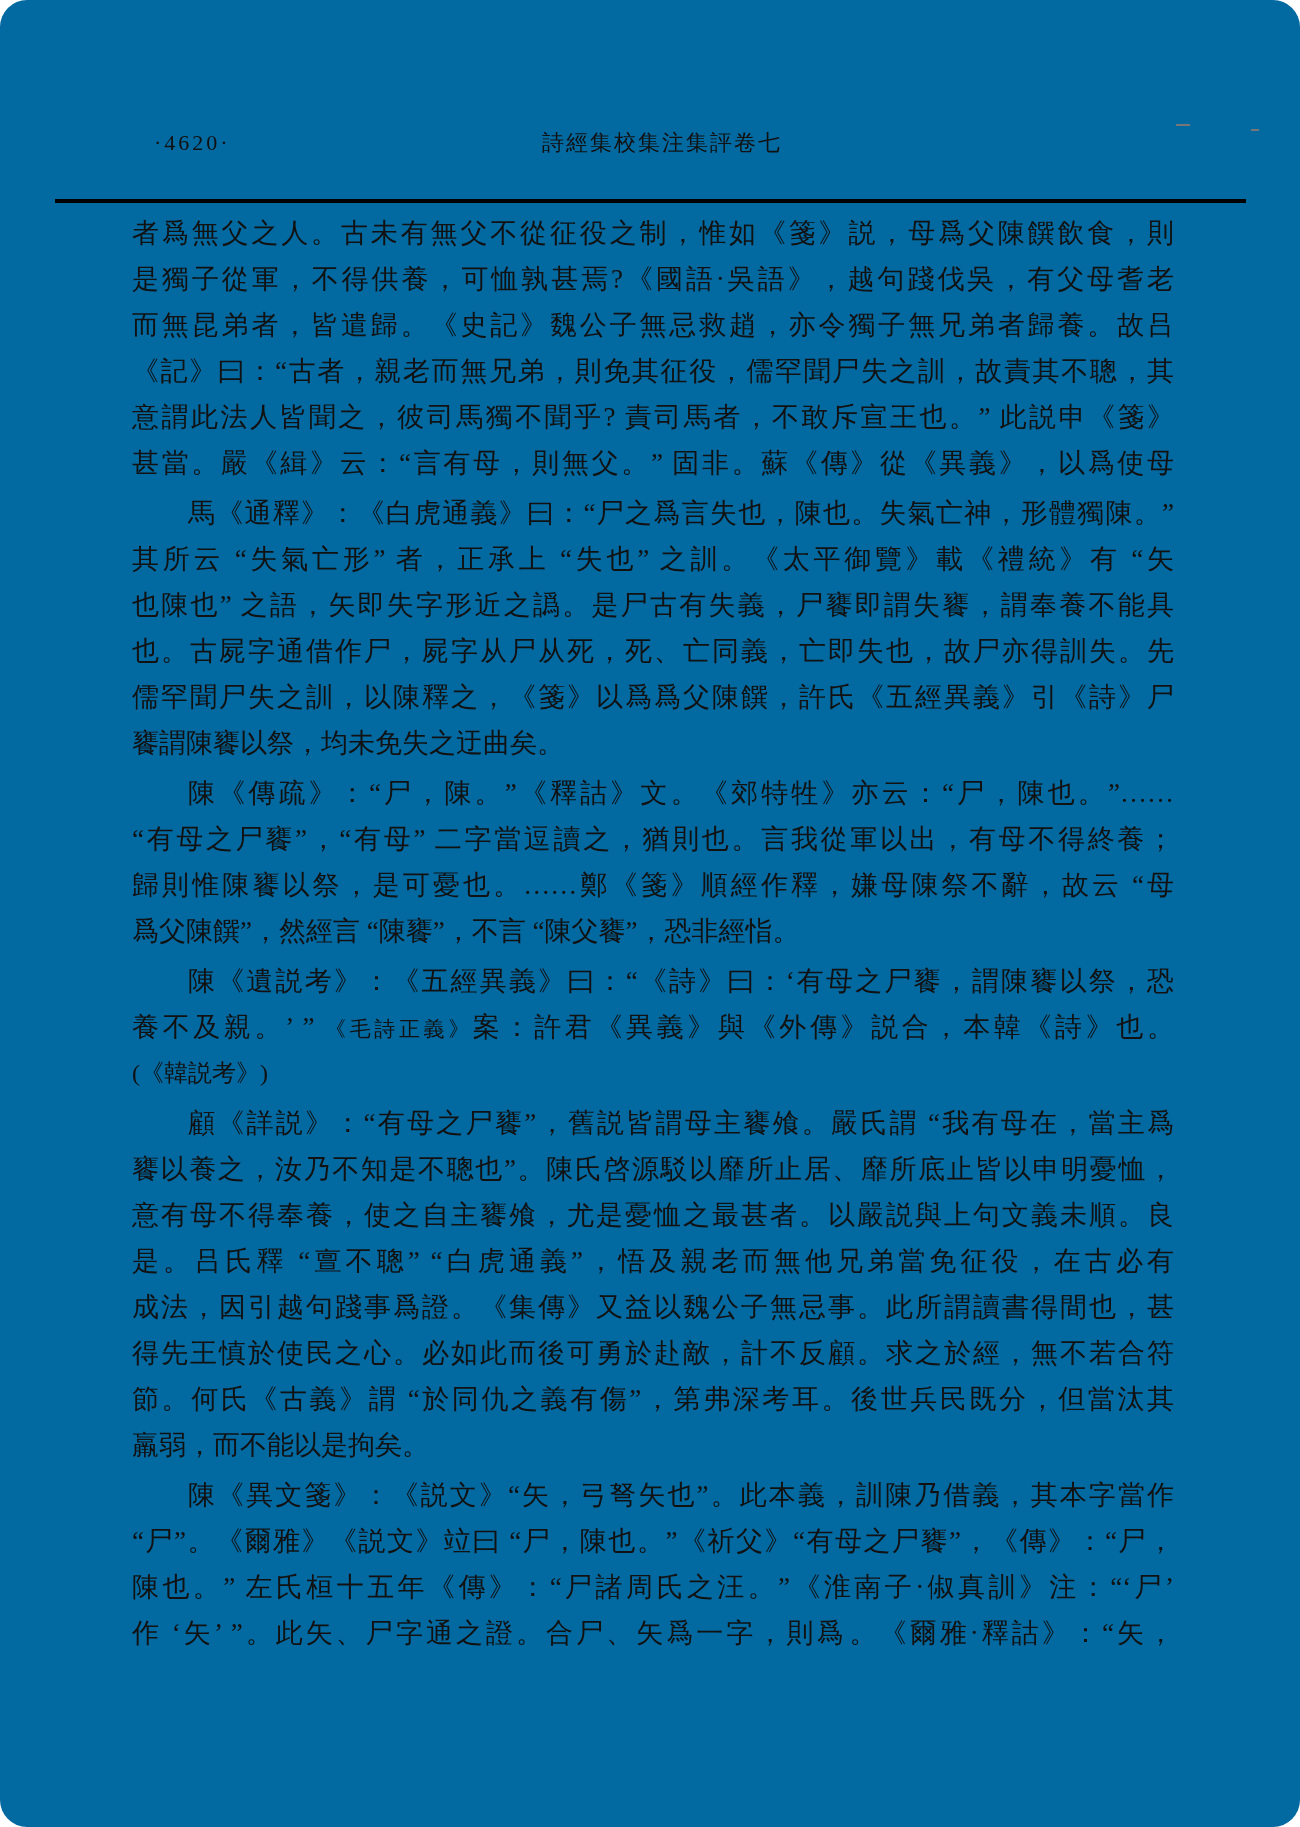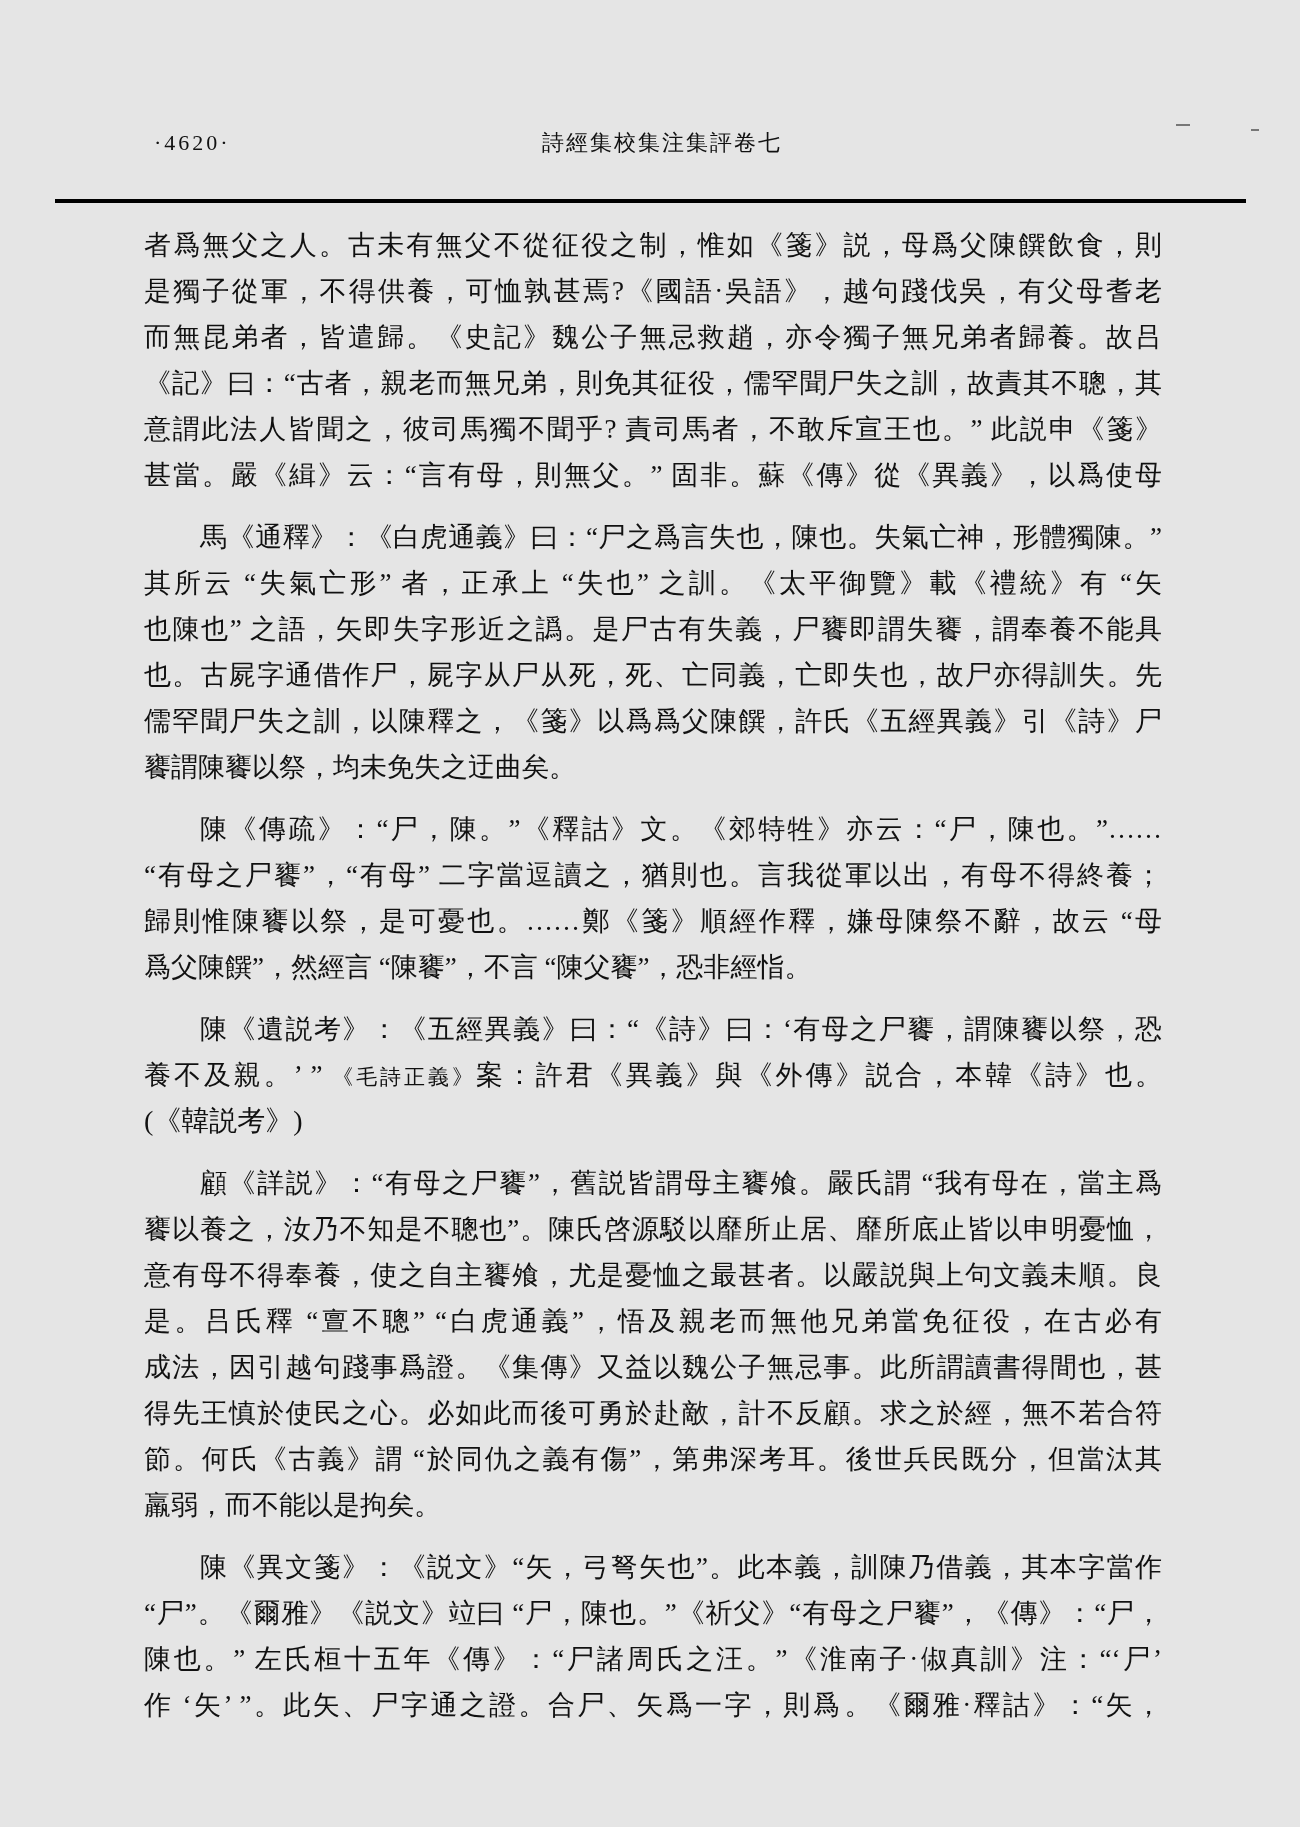--- a/index.html
+++ b/index.html
@@ -4,24 +4,25 @@
 <style>
   html, body {
     margin: 0;
     padding: 0;
     background: #ffffff;
   }
   .page {
     position: relative;
     width: 1300px;
     height: 1827px;
-    background: #e5e5e5;
+    background: #0369a1;
     color: #111;
     font-family: "Liberation Serif", "DejaVu Serif", serif;
     overflow: hidden;
+    border-radius: 27px;
   }
   .header-pageno {
     position: absolute;
     top: 130px;
     left: 154px;
     font-size: 22px;
     letter-spacing: 3px;
     white-space: nowrap;
   }
   .header-title {
@@ -46,34 +47,34 @@
     background: #777;
   }
   .speck.s1 { top: 124px; left: 1176px; width: 14px; height: 2px; }
   .speck.s2 { top: 129px; left: 1251px; width: 8px;  height: 2px; }
   .page-body {
     position: absolute;
     top: 206px;
     left: 128px;
     width: 1050px;
   }
-  .para { margin: 16px; }
+  .para { margin: 4px; }
   .line {
     height: 46px;
     line-height: 46px;
     font-size: 27px;
     text-align: justify;
     text-align-last: justify;
     overflow: hidden;
     white-space: normal;
   }
   .line.last { text-align-last: left; }
   .line.indent { text-indent: 56px; }
   .line.small {
-    font-size: 28px;
+    font-size: 24px;
     text-align-last: left;
   }
   .small-inline { font-size: 21px; }
 </style>
 </head>
 <body>
 
 <div class="page">
   <div class="header-pageno">·4620·</div>
   <div class="header-title">詩經集校集注集評卷七</div>

